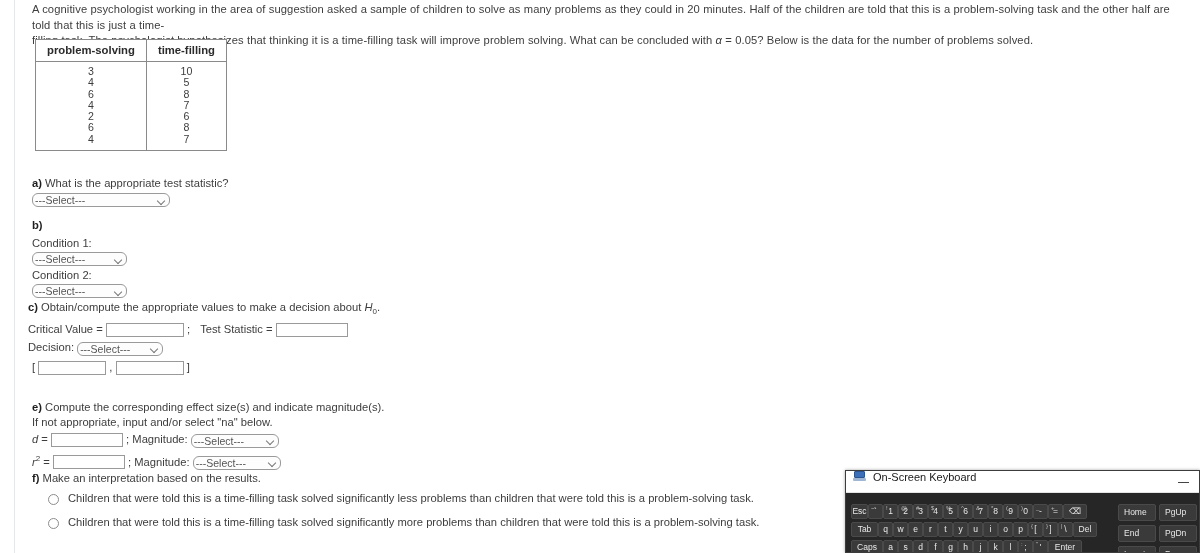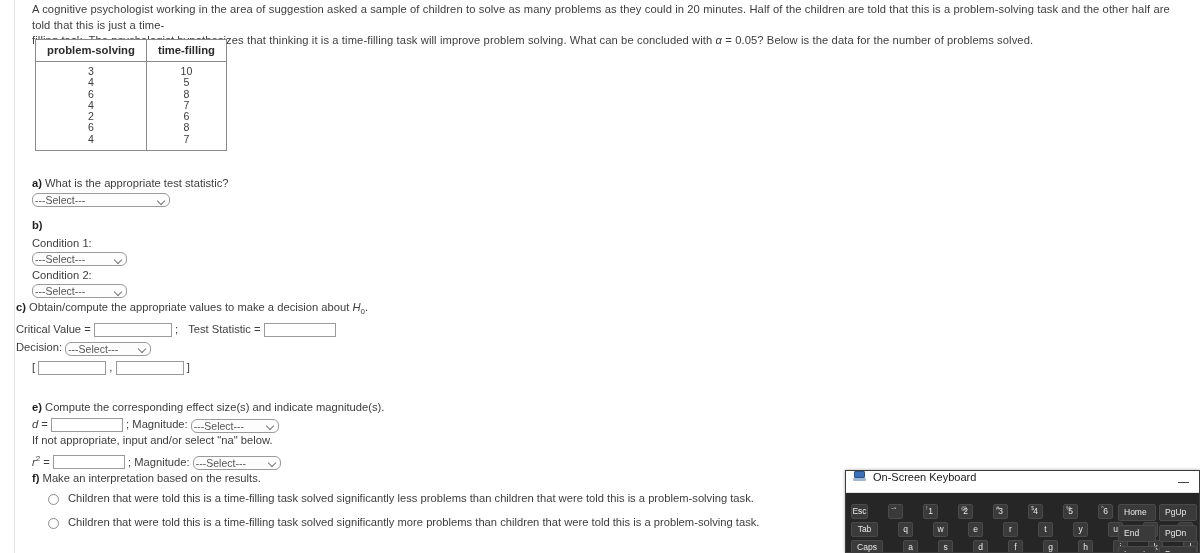--- a/index.html
+++ b/index.html
@@ -136,21 +136,21 @@
   .osk-title-text { font-size: 11px; color: #1a1a1a; }
   .osk-min {
     position: absolute; right: 10px; top: 5px;
     width: 11px; height: 11px;
   }
   .osk-min::before {
     content:""; position:absolute; left:0; top:6px; width:11px; height:1px; background:#444;
   }
   .kb-main { position:absolute; left:5px; top:33px; width:260px; }
   .kb-nav  { position:absolute; left:272px; top:33px; width:80px; }
-  .kb-row { display:flex; gap:20px; margin-bottom:3px; }
+  .kb-row { display:flex; gap:0; margin-bottom:3px; }
   .key {
     background:#3a3a3a; color:#e8e8e8;
     border:1px solid #4a4a4a; border-radius:2px;
     height:15px; min-width:15px;
     display:flex; align-items:center; justify-content:center;
     font-size:8.5px; position:relative; flex:0 0 auto;
   }
   .key .up {
     position:absolute; left:2px; top:0px; font-size:6px; color:#bdbdbd; line-height:7px;
   }
@@ -243,21 +243,21 @@
     <div class="qline" style="margin-top:2px;">Condition 2:</div>
     <div style="margin-top:1px;">
       <span class="selwrap">
         <select class="ui sel-cond">
           <option>---Select---</option>
         </select>
       </span>
     </div>
   </div>
 
-  <div class="q" style="left:16px; top:300px;">
+  <div class="q" style="left:28px; top:300px;">
     <div class="qline">
       <b>c)</b><span> Obtain/compute the appropriate values to make a decision about </span><span class="ital">H</span><span class="sub">0</span><span>.</span>
     </div>
     <div class="qline" style="margin-top:3px;">
       <span>Critical Value =</span>
       <input class="ui in-crit" type="text" value="" style="">
       <span>;</span>
       <span style="margin-left:7px;">Test Statistic =</span>
       <input class="ui in-ts" type="text" value="" style="">
     </div>
@@ -278,31 +278,31 @@
       <span>,</span>
       <input class="ui in-ci" type="text" value="" style="">
       <span>]</span>
     </div>
   </div>
 
   <div class="q" style="left:32px; top:400px;">
     <div class="qline">
       <b>e)</b><span> Compute the corresponding effect size(s) and indicate magnitude(s).</span>
     </div>
+    <div class="qline">If not appropriate, input and/or select "na" below.</div>
     <div class="qline" style="margin-top:2px;">
       <span class="ital">d</span><span> =</span>
       <input class="ui in-eff" type="text" value="" style="">
       <span>; Magnitude:</span>
       <span class="selwrap">
         <select class="ui sel-mag">
           <option>---Select---</option>
         </select>
       </span>
     </div>
-    <div class="qline">If not appropriate, input and/or select "na" below.</div>
     <div class="qline" style="margin-top:3px;">
       <span class="ital">r</span><span class="sup">2</span><span> =</span>
       <input class="ui in-eff" type="text" value="" style="">
       <span>; Magnitude:</span>
       <span class="selwrap">
         <select class="ui sel-mag">
           <option>---Select---</option>
         </select>
       </span>
     </div>

